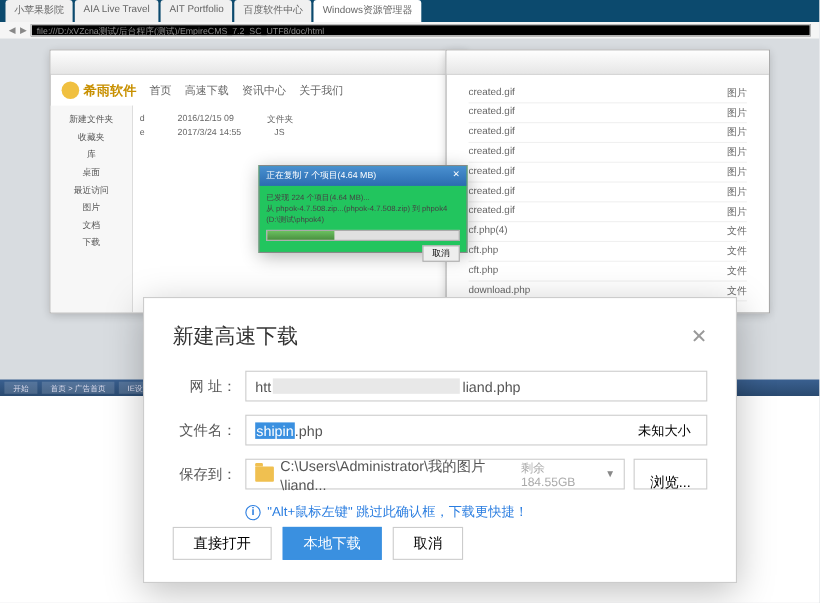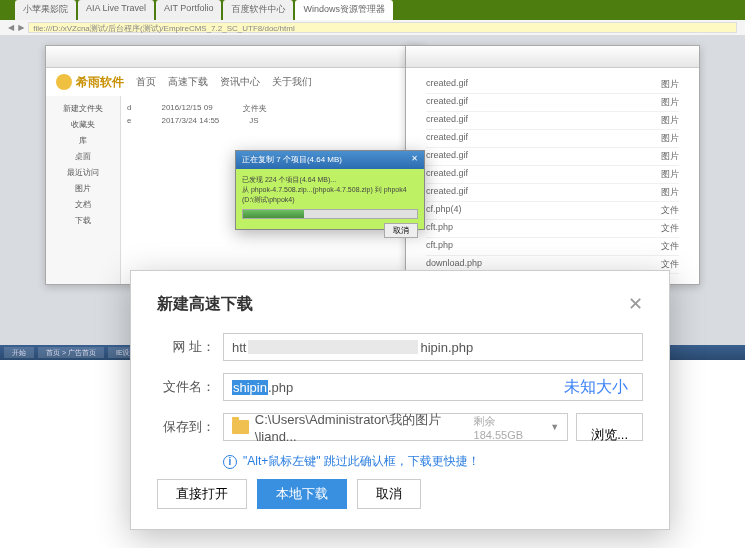--- a/index.html
+++ b/index.html
@@ -1,59 +1,59 @@
 <!DOCTYPE html>
 <html><head>
 <meta charset="utf-8">
 <style>
 * { margin: 0; padding: 0; box-sizing: border-box; font-family: "Microsoft YaHei", Arial, sans-serif; }
 body { width: 745px; height: 548px; background: #fff; position: relative; overflow: hidden; }
 
 .desktop-bg { position: absolute; top: 0; left: 0; right: 0; height: 360px; background: #d8dce0; }
 .browser-chrome { position: absolute; top: 0; left: 0; right: 0; height: 35px; background: #f5f5f5; }
-.tab-strip { display: flex; height: 20px; padding: 0 15px; gap: 2px; background: #4d7c0f; font-size: 9px; color: #666; }
+.tab-strip { display: flex; height: 20px; padding: 0 5px; gap: 2px; background: #0c4a6e; font-size: 9px; color: #666; }
 .tab { padding: 3px 8px; background: #f0f0f0; border-radius: 3px 3px 0 0; white-space: nowrap; overflow: hidden; }
 .tab.active { background: #fff; }
 .addr-bar { height: 15px; display: flex; align-items: center; padding: 0 8px; gap: 4px; font-size: 8px; color: #888; }
-.addr-input { flex: 1; background: #fef9c3; border: 1px solid #ddd; height: 11px; padding: 0 4px; }
+.addr-input { flex: 1; background: #000000; border: 1px solid #ddd; height: 11px; padding: 0 4px; }
 
 .main-window { position: absolute; top: 45px; left: 45px; width: 380px; height: 240px; background: #fff; border: 1px solid #aaa; box-shadow: 0 2px 8px rgba(0,0,0,0.2); }
 .win-title { height: 22px; background: linear-gradient(#fefefe,#e6e6e6); border-bottom: 1px solid #ccc; font-size: 9px; padding: 4px 8px; color: #555; }
 .logo-bar { height: 28px; display: flex; align-items: center; padding: 12px 10px; gap: 12px; font-size: 10px; color: #666; }
 .logo { display: flex; align-items: center; gap: 4px; color: #c89000; font-weight: bold; font-size: 12px; }
 .logo-icon { width: 16px; height: 16px; background: #f0c040; border-radius: 50%; position: relative; }
 .win-body { display: flex; height: calc(100% - 50px); }
 .sidebar { width: 75px; background: #f7f7f7; border-right: 1px solid #ddd; font-size: 8px; color: #555; padding: 4px; text-align: center; }
 .sidebar-item { padding: 2px 4px; margin: 1px 0; }
 .file-area { flex: 1; background: #fff; padding: 6px; font-size: 8px; color: #666; }
 .file-row { display: flex; gap: 30px; padding: 1px 0; }
 
 .side-window { position: absolute; top: 45px; right: 45px; width: 295px; height: 240px; background: #fff; border: 1px solid #aaa; box-shadow: 0 2px 8px rgba(0,0,0,0.2); }
 .side-body { padding: 8px 20px; font-size: 9px; color: #666; }
 .side-row { display: flex; justify-content: space-between; padding: 2px 0; border-bottom: 1px solid #f0f0f0; text-align: center; }
 
-.progress-dialog { position: absolute; top: 150px; left: 235px; width: 190px; height: 80px; background: #bef264; border: 1px solid #888; box-shadow: 0 4px 16px rgba(0,0,0,0.3); }
+.progress-dialog { position: absolute; top: 150px; left: 235px; width: 190px; height: 80px; background: #22c55e; border: 1px solid #888; box-shadow: 0 4px 16px rgba(0,0,0,0.3); }
 .pd-title { height: 18px; background: linear-gradient(#4a90d0,#2b6cb0); color: #fff; font-size: 8px; padding: 3px 6px; display: flex; justify-content: space-between; }
 .pd-body { padding: 6px; font-size: 7px; color: #444; }
 .pd-bar { height: 10px; background: #e0e0e0; border: 1px solid #aaa; margin: 4px 0; position: relative; }
 .pd-bar-fill { height: 100%; width: 35%; background: linear-gradient(#6ac060,#4a9040); }
 .pd-btn { float: right; font-size: 8px; padding: 1px 8px; background: #eee; border: 1px solid #aaa; }
 
 .taskbar { position: absolute; top: 345px; left: 0; right: 0; height: 15px; background: linear-gradient(#3a6090,#2a4a70); display: flex; align-items: center; padding: 0 4px; gap: 4px; }
 .tb-item { background: rgba(255,255,255,0.15); height: 11px; padding: 0 8px; font-size: 7px; color: #dde; display: flex; align-items: center; }
 
 .download-dialog { position: absolute; top: 270px; left: 130px; width: 540px; height: 260px; background: #fff; border: 1px solid #ccc; box-shadow: 0 8px 32px rgba(0,0,0,0.25); padding: 22px 26px; }
 .dl-header { display: flex; justify-content: space-between; align-items: center; margin-bottom: 18px; }
-.dl-title { font-size: 16px; color: #333; font-weight: bold; }
+.dl-title { font-size: 19px; color: #333; }
 .dl-close { font-size: 18px; color: #999; cursor: pointer; }
 .dl-row { display: flex; align-items: center; margin-bottom: 12px; font-size: 13px; color: #555; }
 .dl-label { width: 58px; text-align: right; margin-right: 8px; }
 .dl-input { flex: 1; height: 28px; border: 1px solid #ccc; padding: 12px 8px; font-size: 13px; color: #555; display: flex; align-items: center; }
 .dl-input .sel { background: #3a90e0; color: #fff; padding: 0 1px; }
-.dl-size { color: #3b82f6; font-size: 16px; margin-left: auto; padding-right: 6px; }
+.dl-size { color: #000000; font-size: 12px; margin-left: auto; padding-right: 6px; }
 .dl-path { display: flex; align-items: center; gap: 6px; }
 .folder-icon { width: 18px; height: 14px; background: #f0c050; border-radius: 1px; position: relative; }
 .folder-icon::before { content: ""; position: absolute; top: -3px; left: 0; width: 7px; height: 3px; background: #f0c050; border-radius: 1px 1px 0 0; }
 .dl-browse { height: 28px; padding: 12px 14px; border: 1px solid #ccc; background: #fff; font-size: 13px; margin-left: 8px; cursor: pointer; }
 .dl-tip { display: flex; align-items: center; gap: 6px; font-size: 12px; color: #2a7de0; margin: 6px 0 0 66px; }
 .tip-icon { width: 14px; height: 14px; border-radius: 50%; border: 1.5px solid #2a7de0; color: #2a7de0; font-size: 10px; display: flex; align-items: center; justify-content: center; font-weight: bold; }
 .dl-footer { position: absolute; bottom: 20px; left: 26px; right: 26px; display: flex; }
 .dl-btn { height: 30px; padding: 0 18px; border: 1px solid #ccc; background: #fff; font-size: 13px; cursor: pointer; }
 .dl-btn.primary { background: #3a90e0; color: #fff; border-color: #3a90e0; margin-left: auto; }
 .dl-btn + .dl-btn { margin-left: 10px; }
@@ -193,21 +193,21 @@
   <div class="dl-header">
     <div class="dl-title">新建高速下载</div>
     <div class="dl-close">✕</div>
   </div>
 
   <div class="dl-row">
     <div class="dl-label">网 址：</div>
     <div class="dl-input">
       <span>htt</span>
       <span style="width:170px;height:14px;background:#e8e8e8;margin:0 2px;display:inline-block"></span>
-      <span>hipin.php</span>
+      <span>liand.php</span>
     </div>
   </div>
 
   <div class="dl-row">
     <div class="dl-label">文件名：</div>
     <div class="dl-input">
       <span class="sel">shipin</span>
         <span>.php</span>
       <span class="dl-size">未知大小</span>
     </div>

